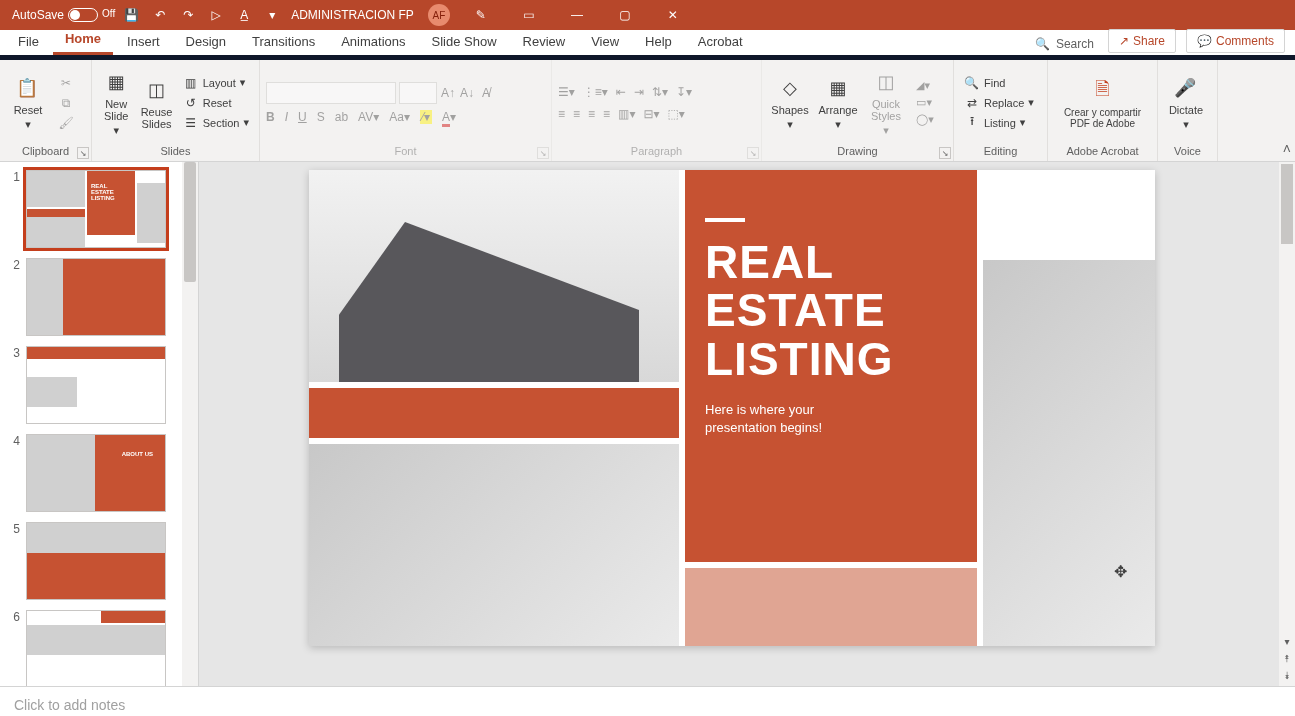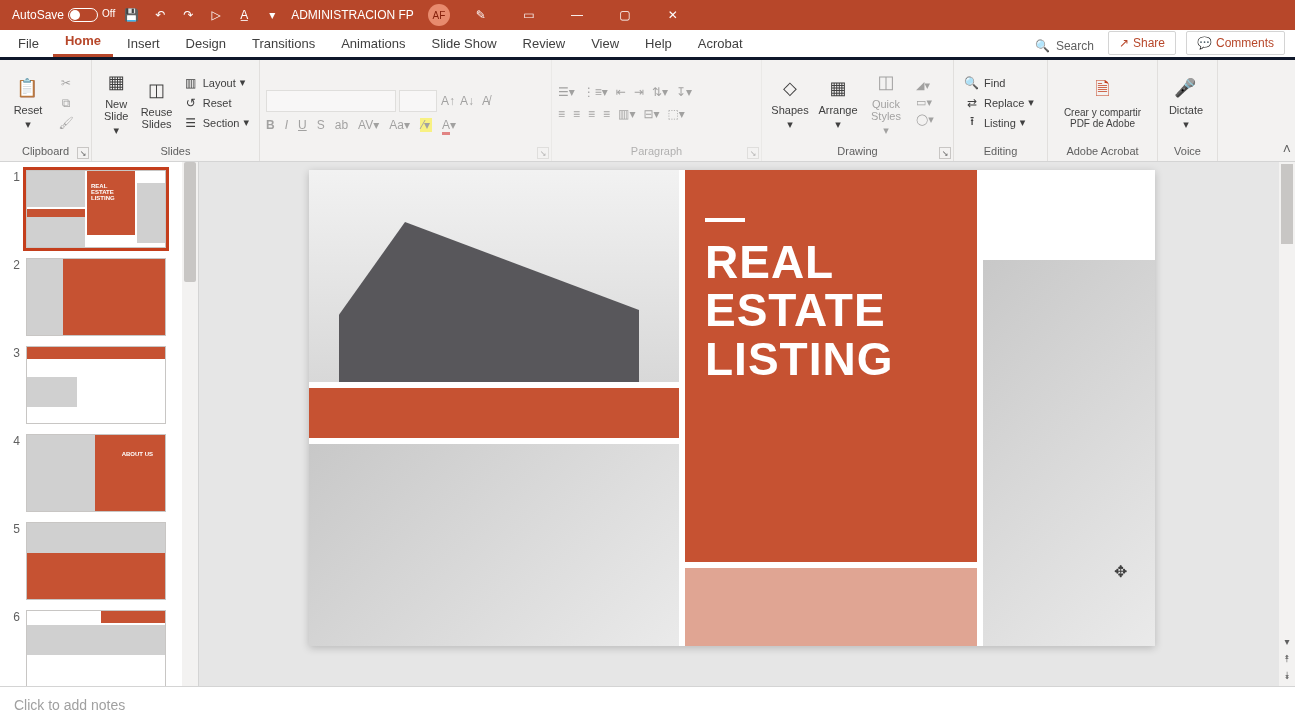--- a/index.html
+++ b/index.html
@@ -7,21 +7,21 @@
 .titlebar{height:30px;background:#b7472a;color:#fff;display:flex;align-items:center;font-size:12px;}
 .titlebar .qat{display:flex;align-items:center;gap:6px;padding:0 8px;}
 .titlebar .qat .item{width:22px;height:22px;display:flex;align-items:center;justify-content:center;border-radius:2px;color:#fff;}
 .titlebar .autosave{display:flex;align-items:flex-start;gap:4px;margin-left:4px;}
 .titlebar .toggle{width:30px;height:14px;border:1px solid #fff;border-radius:7px;position:relative;}
 .titlebar .toggle::after{content:"";position:absolute;width:10px;height:10px;background:#fff;border-radius:50%;top:1px;left:1px;}
 .titlebar .center{flex:1;text-align:center;display:flex;align-items:center;justify-content:center;gap:6px;}
 .titlebar .right{display:flex;align-items:center;gap:2px;padding-right:4px;}
 .titlebar .right .winbtn{width:46px;height:30px;display:flex;align-items:center;justify-content:center;}
 .titlebar .userbadge{width:22px;height:22px;border-radius:50%;background:#e88b6e;display:flex;align-items:center;justify-content:center;font-size:10px;color:#831f0a;margin:0 6px;}
-.tabs{height:30px;background:#fff;border-bottom:3px solid #0f172a;display:flex;align-items:flex-end;padding:0 6px;gap:2px;}
+.tabs{height:30px;background:#fff;border-bottom:5px solid #0f172a;display:flex;align-items:flex-end;padding:0 6px;gap:2px;}
 .tabs .tab{padding:6px 12px;font-size:13px;color:#404040;cursor:pointer;}
 .tabs .tab.active{color:#b7472a;font-weight:600;border-bottom:3px solid #b7472a;}
 .tabs .spacer{flex:1;}
 .tabs .search{display:flex;align-items:center;gap:6px;color:#606060;padding:4px 8px;}
 .tabs .rbtn{display:flex;align-items:center;gap:4px;padding:4px 10px;border:1px solid #d4d4d4;margin:2px 4px;border-radius:2px;color:#b7472a;font-size:12px;}
 .ribbon{height:102px;background:#f3f2f1;border-bottom:1px solid #d4d4d4;display:flex;position:relative;}
 .group{border-right:1px solid #e1dfdd;display:flex;flex-direction:column;padding:2px 6px;position:relative;}
 .group .content{flex:1;display:flex;align-items:center;gap:4px;}
 .group .label{text-align:center;font-size:11px;color:#606060;padding:2px 0;}
 .group .launcher{position:absolute;right:2px;bottom:2px;width:12px;height:12px;border:1px solid #c8c6c4;font-size:8px;display:flex;align-items:center;justify-content:center;color:#606060;}
@@ -186,20 +186,21 @@
           <u>U</u>
           <span>S</span>
           <span>ab</span>
           <span>AV▾</span>
           <span>Aa▾</span>
           <span style="background:#fff000;padding:0 2px">⁄▾</span>
           <span><span style="border-bottom:3px solid #c00">A</span>▾</span>
         </div>
       </div>
     </div>
+    <div class="label">Font</div>
     <div class="launcher">↘</div>
   </div>
 
   <div class="group disabled" style="width:210px">
     <div class="content">
       <div class="stack" style="gap:8px">
         <div class="row" style="gap:8px">
           <span>☰▾</span>
           <span>⋮≡▾</span>
           <span>⇤</span>
@@ -352,20 +353,24 @@
       <div class="img building"></div>
       <div class="orangebar"></div>
       <div class="img sofa"></div>
       <div class="panel">
         <div class="line"></div>
         <h1>
           <span>REAL</span><br>
           <span>ESTATE</span><br>
           <span>LISTING</span>
         </h1>
+        <div class="sub">
+          <span>Here is where your</span><br>
+          <span>presentation begins!</span>
+        </div>
       </div>
       <div class="peach"></div>
       <div class="img bath"></div>
     </div>
     <div class="cursor">✥</div>
     <div class="sb-v">
       <div class="arr" style="top:0">▴</div>
       <div class="thumb"></div>
       <div class="arr" style="bottom:34px">▾</div>
       <div class="arr" style="bottom:17px">⯭</div>

